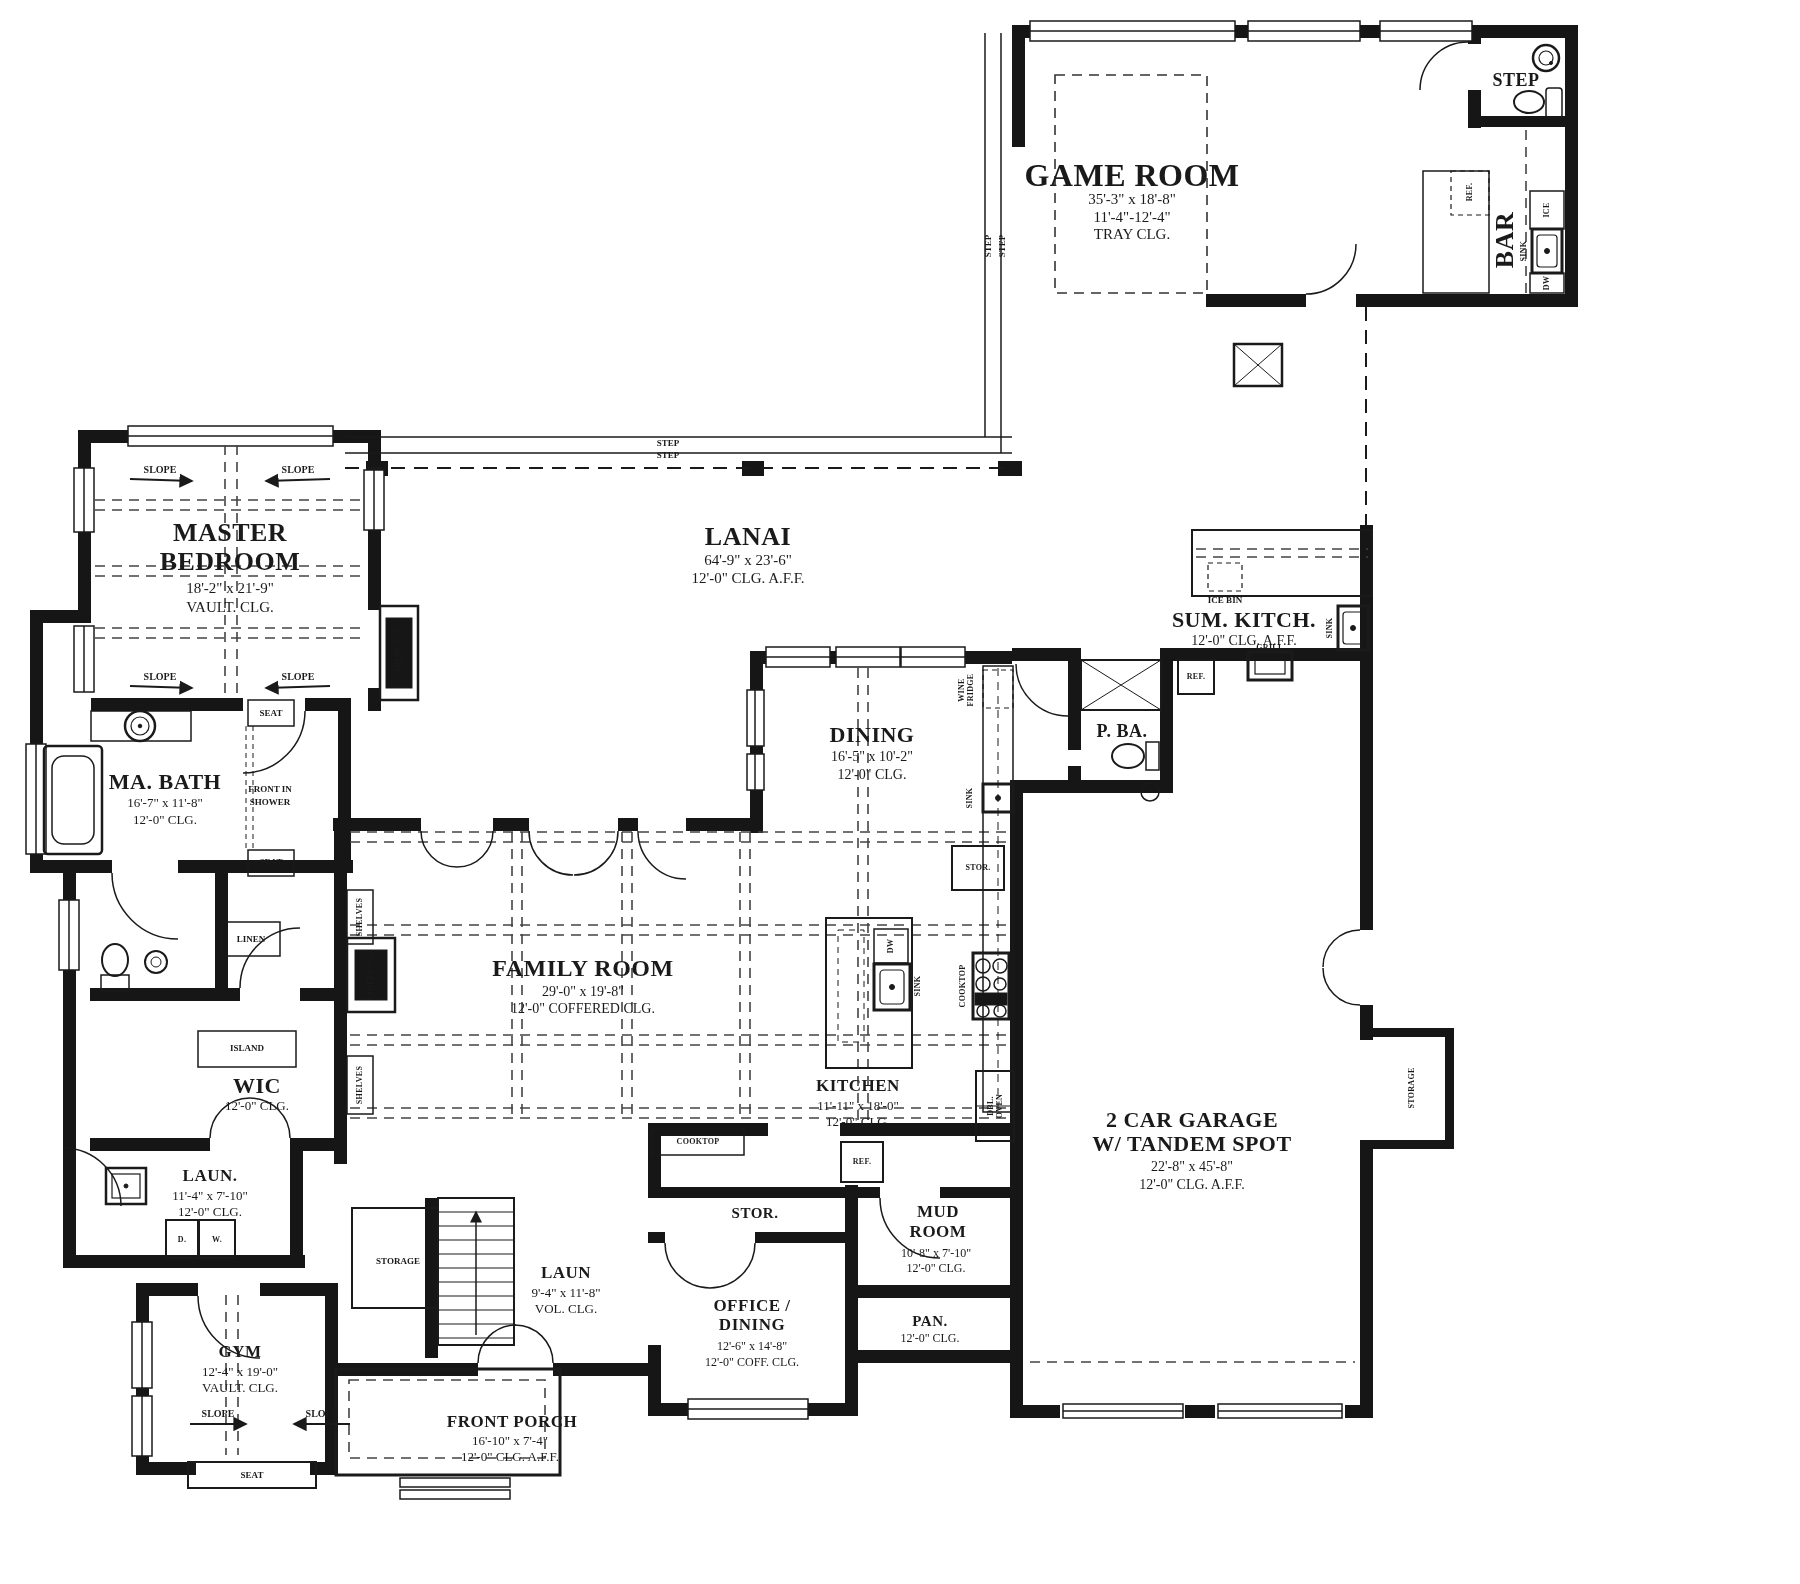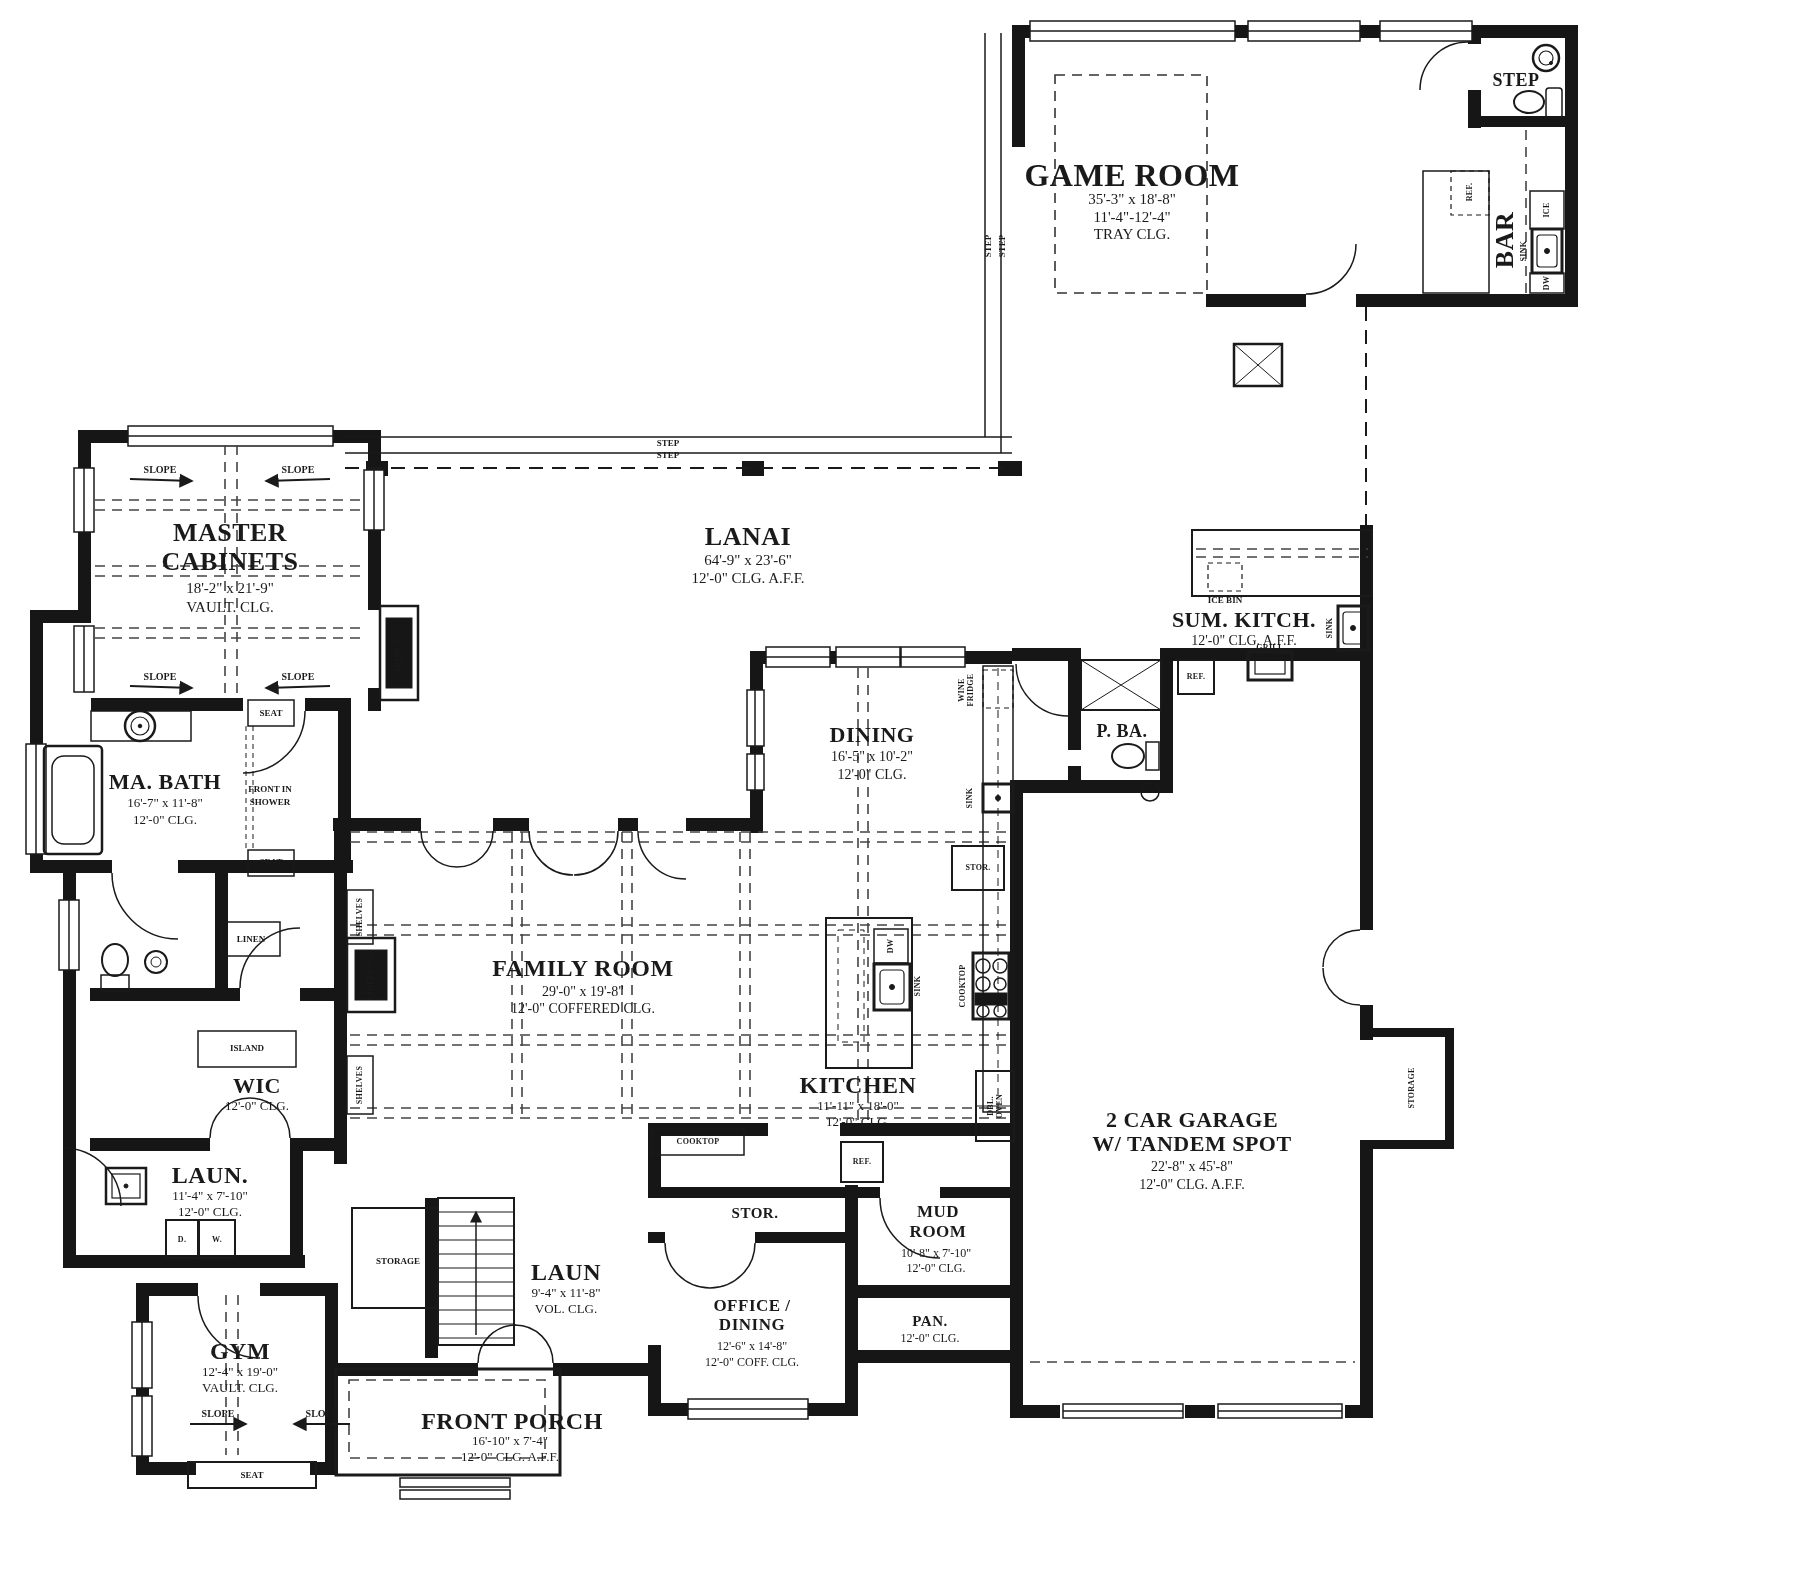--- a/index.html
+++ b/index.html
@@ -8,21 +8,21 @@
   #plan svg{position:absolute;left:0;top:0;}
   .lbl{position:absolute;transform:translate(-50%,-50%);white-space:nowrap;
        text-align:center;line-height:1.05;color:#1a1a1a;}
   .vlbl{position:absolute;transform:translate(-50%,-50%) rotate(-90deg);
         white-space:nowrap;text-align:center;line-height:1.1;color:#1a1a1a;}
   .v2{position:absolute;transform:translate(-50%,-50%) rotate(-90deg);
       text-align:center;line-height:1.15;color:#1a1a1a;}
   .v2 span{display:block;}
   .name{font-weight:bold;letter-spacing:.5px;}
   .s27{font-size:32px;} .s26{font-size:26px;} .s24{font-size:24px;} .s22{font-size:22px;}
-  .s20{font-size:24px;} .s18{font-size:18px;} .s17{font-size:17px;} .s15{font-size:15px;}
+  .s20{font-size:17px;} .s18{font-size:18px;} .s17{font-size:17px;} .s15{font-size:15px;}
   .s14{font-size:14px;} .s13{font-size:13px;} .s12{font-size:12px;}
   .s10{font-size:10px;font-weight:bold;} .s9{font-size:9px;font-weight:bold;}
   .s8{font-size:8px;font-weight:bold;letter-spacing:.3px;}
 </style>
 </head>
 <body>
 
 <div id="plan">
 <svg width="1800" height="1584" viewBox="0 0 1800 1584">
   <defs>
@@ -430,21 +430,21 @@
 <div class="vlbl s8" style="left:1547px;top:210px">ICE</div>
 <div class="vlbl s8" style="left:1524px;top:251px">SINK</div>
 <div class="vlbl s8" style="left:1547px;top:283px">DW</div>
 
 <div class="lbl s9" style="left:668px;top:444px">STEP</div>
 <div class="lbl s9" style="left:668px;top:456px">STEP</div>
 <div class="vlbl s9" style="left:989px;top:246px">STEP</div>
 <div class="vlbl s9" style="left:1003px;top:246px">STEP</div>
 
 <div class="lbl name s26" style="left:230px;top:533px">MASTER</div>
-<div class="lbl name s26" style="left:230px;top:562px">CABINETS</div>
+<div class="lbl name s26" style="left:230px;top:562px">BEDROOM</div>
 <div class="lbl s15" style="left:230px;top:589px">18'-2" x 21'-9"</div>
 <div class="lbl s15" style="left:230px;top:608px">VAULT. CLG.</div>
 <div class="lbl s10" style="left:160px;top:470px">SLOPE</div>
 <div class="lbl s10" style="left:298px;top:470px">SLOPE</div>
 <div class="lbl s10" style="left:160px;top:677px">SLOPE</div>
 <div class="lbl s10" style="left:298px;top:677px">SLOPE</div>
 
 <div class="lbl name s26" style="left:748px;top:537px">LANAI</div>
 <div class="lbl s15" style="left:748px;top:561px">64'-9" x 23'-6"</div>
 <div class="lbl s15" style="left:748px;top:579px">12'-0" CLG. A.F.F.</div>

